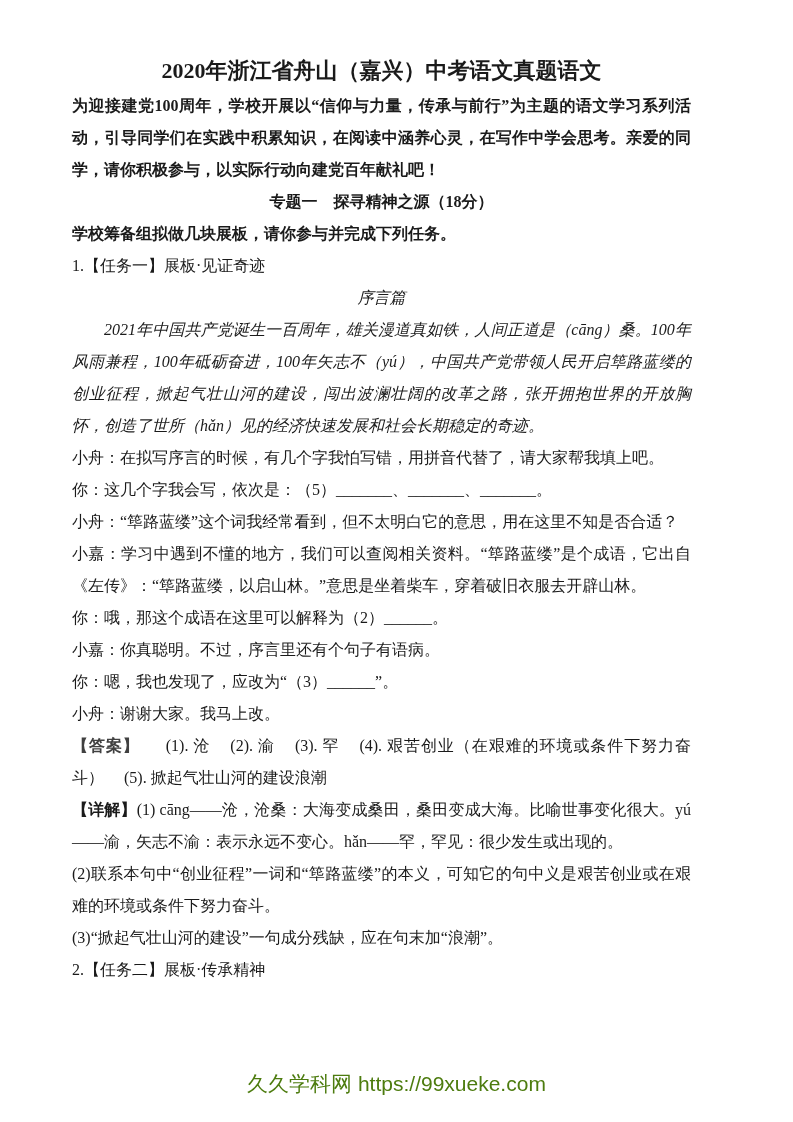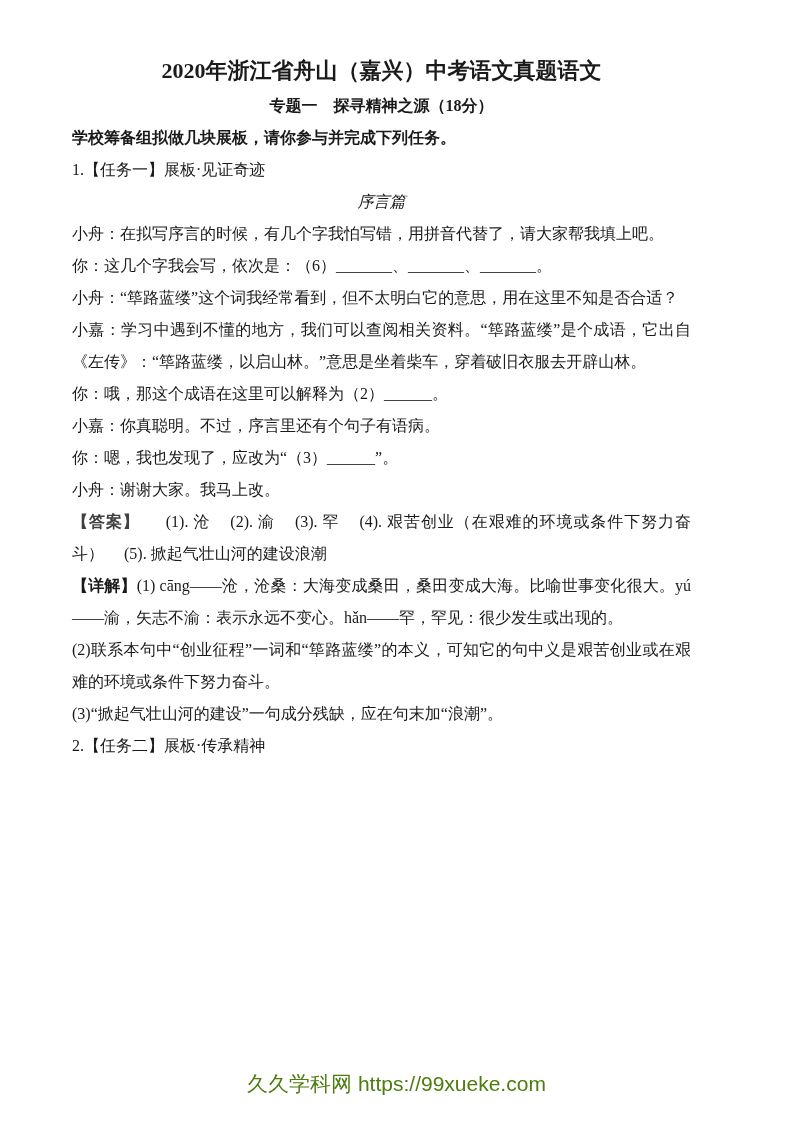--- a/index.html
+++ b/index.html
@@ -43,32 +43,34 @@
     line-height:28px;
   }
 </style>
 </head>
 <body>
 
 <div class="page">
 
   <h1 class="doc-title">2020年浙江省舟山（嘉兴）中考语文真题语文</h1>
 
+  <p class="bold">为迎接建党100周年，学校开展以“信仰与力量，传承与前行”为主题的语文学习系列活动，引导同学们在实践中积累知识，在阅读中涵养心灵，在写作中学会思考。亲爱的同学，请你积极参与，以实际行动向建党百年献礼吧！</p>
 
   <p class="bold center">专题一　探寻精神之源（18分）</p>
 
   <p class="bold">学校筹备组拟做几块展板，请你参与并完成下列任务。</p>
 
   <p>1.【任务一】展板·见证奇迹</p>
 
   <p class="kaiti center">序言篇</p>
 
+  <p class="kaiti indent">2021年中国共产党诞生一百周年，雄关漫道真如铁，人间正道是（cāng）桑。100年风雨兼程，100年砥砺奋进，100年矢志不（yú），中国共产党带领人民开启筚路蓝缕的创业征程，掀起气壮山河的建设，闯出波澜壮阔的改革之路，张开拥抱世界的开放胸怀，创造了世所（hǎn）见的经济快速发展和社会长期稳定的奇迹。</p>
 
   <p>小舟：在拟写序言的时候，有几个字我怕写错，用拼音代替了，请大家帮我填上吧。</p>
-  <p>你：这几个字我会写，依次是：（6）_______、_______、_______。</p>
+  <p>你：这几个字我会写，依次是：（5）_______、_______、_______。</p>
   <p>小舟：“筚路蓝缕”这个词我经常看到，但不太明白它的意思，用在这里不知是否合适？</p>
   <p>小嘉：学习中遇到不懂的地方，我们可以查阅相关资料。“筚路蓝缕”是个成语，它出自《左传》：“筚路蓝缕，以启山林。”意思是坐着柴车，穿着破旧衣服去开辟山林。</p>
   <p>你：哦，那这个成语在这里可以解释为（2）______。</p>
   <p>小嘉：你真聪明。不过，序言里还有个句子有语病。</p>
   <p>你：嗯，我也发现了，应改为“（3）______”。</p>
   <p>小舟：谢谢大家。我马上改。</p>
 
   <p>
     <span class="label-blue answer-label">【答案】</span><span class="answer-item">(1). 沧</span><span class="answer-item">(2). 渝</span><span class="answer-item">(3). 罕</span><span class="answer-item">(4). 艰苦创业（在艰难的环境或条件下努力奋斗）</span><span class="answer-item">(5). 掀起气壮山河的建设浪潮</span>
   </p>

